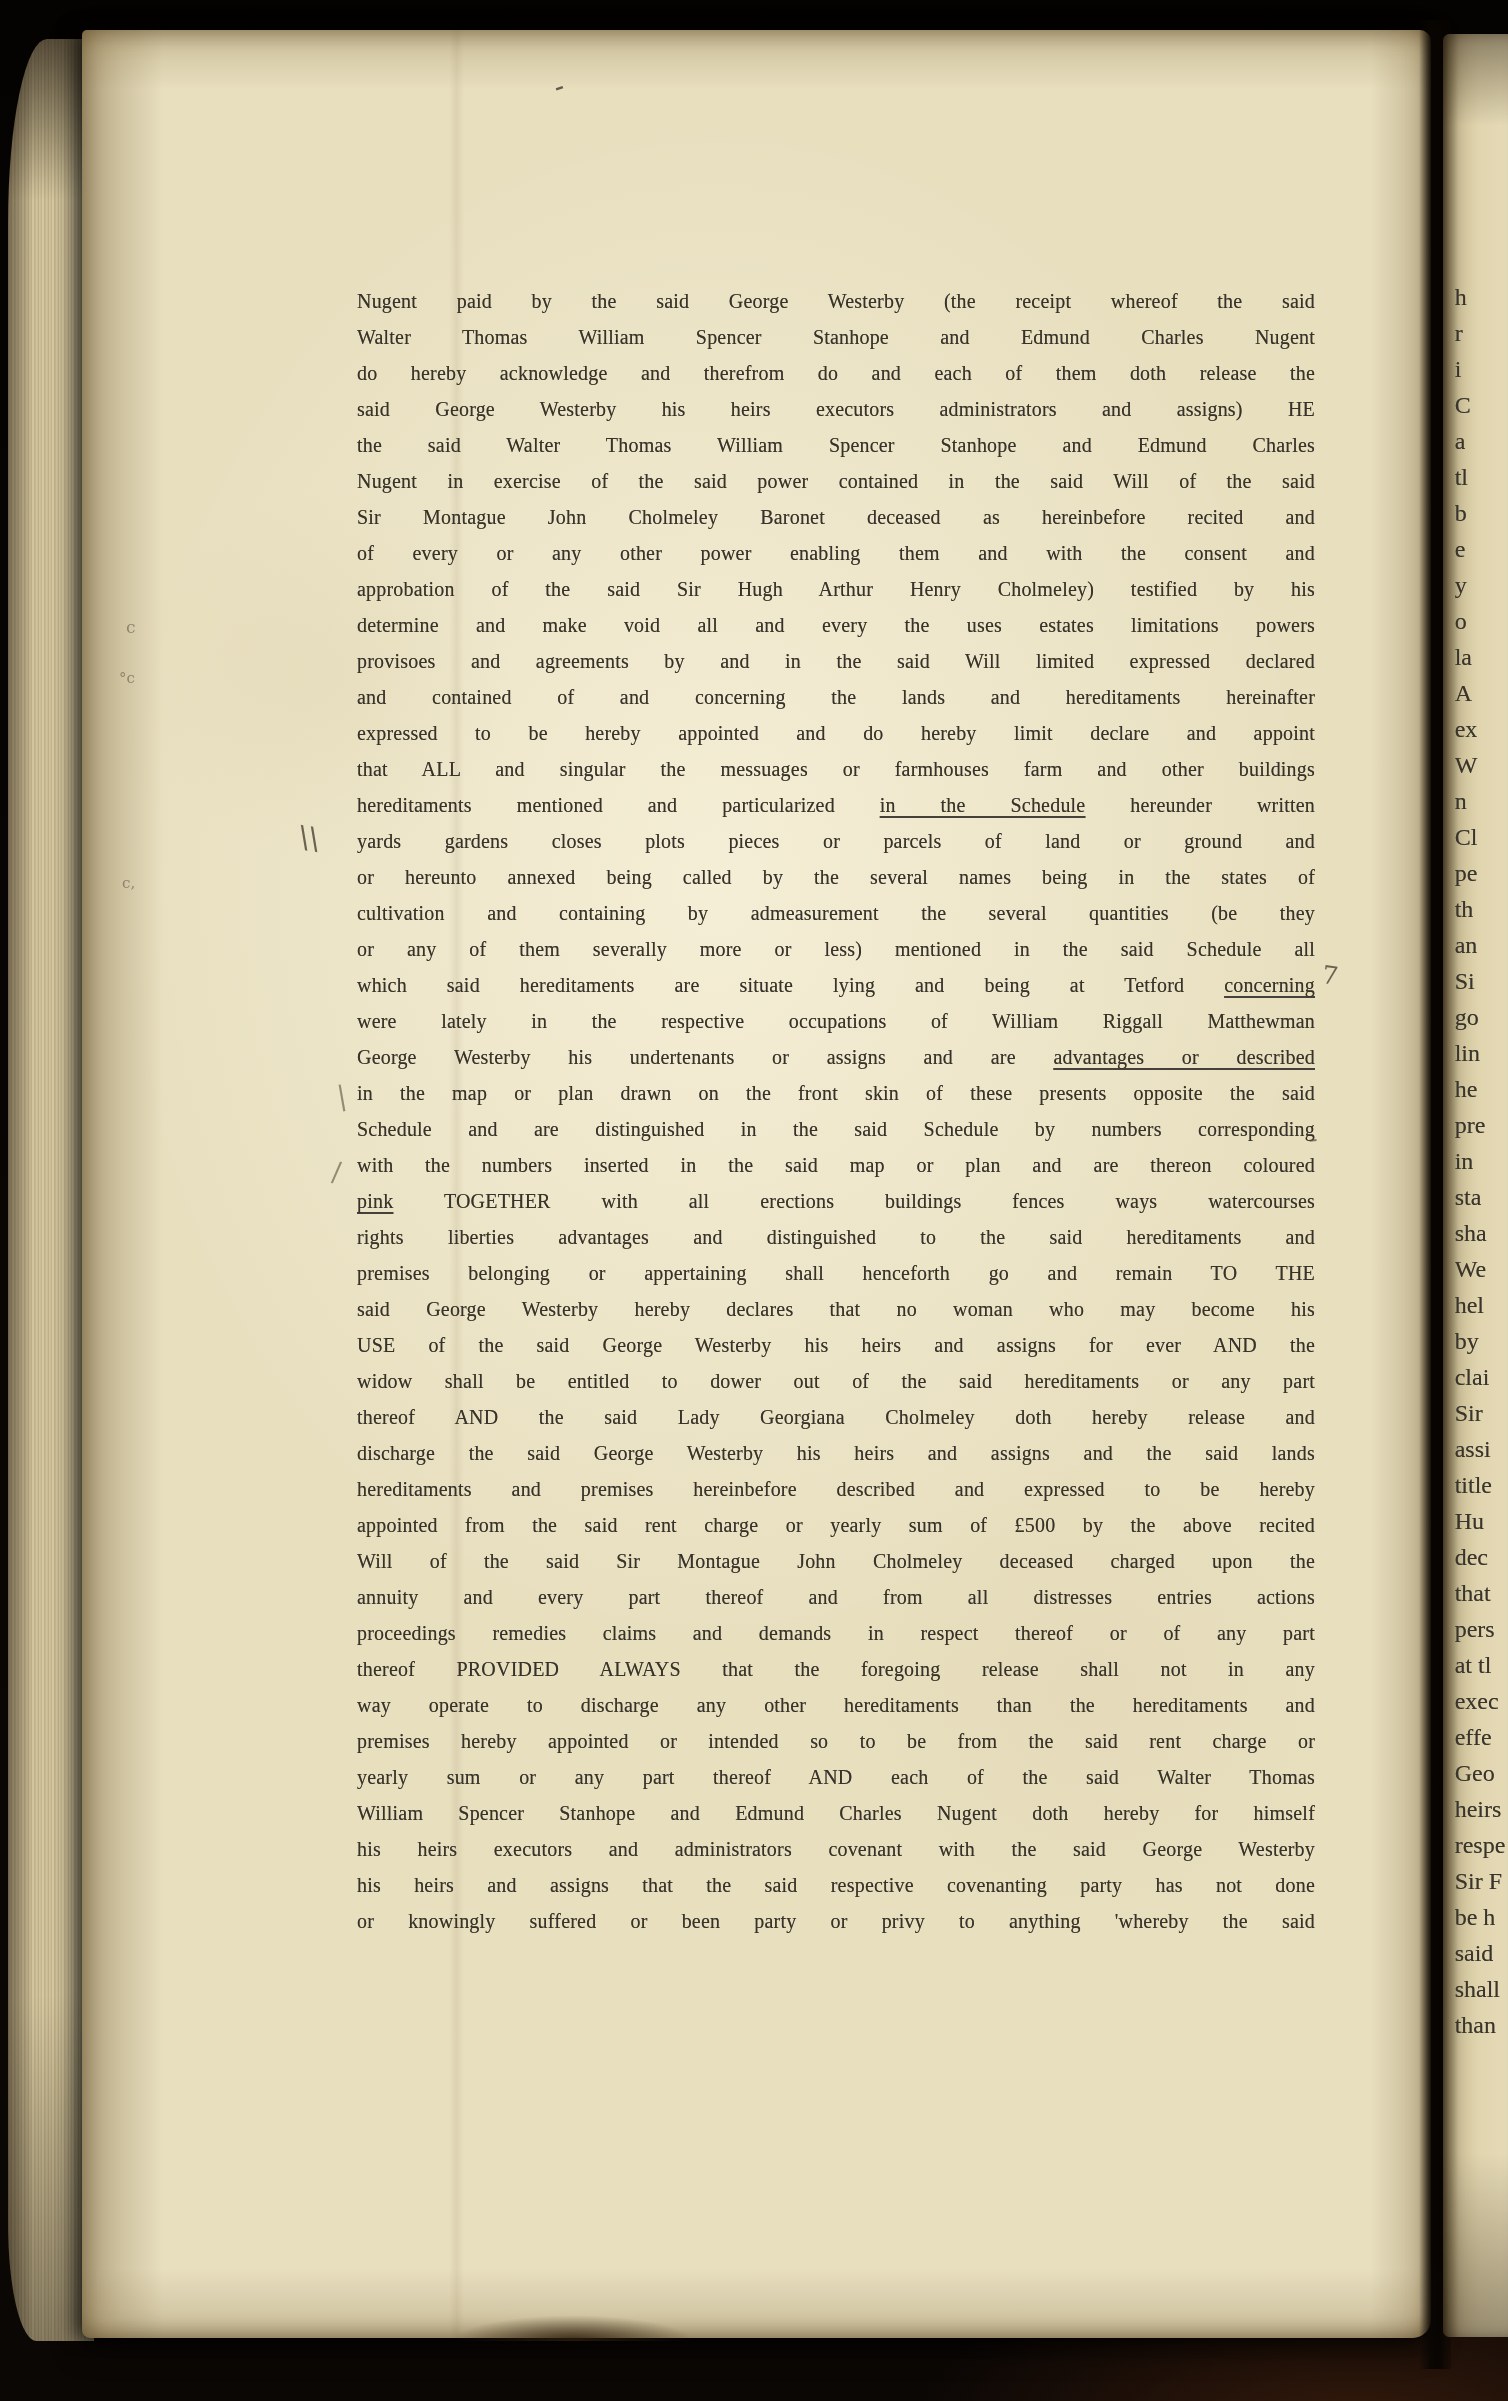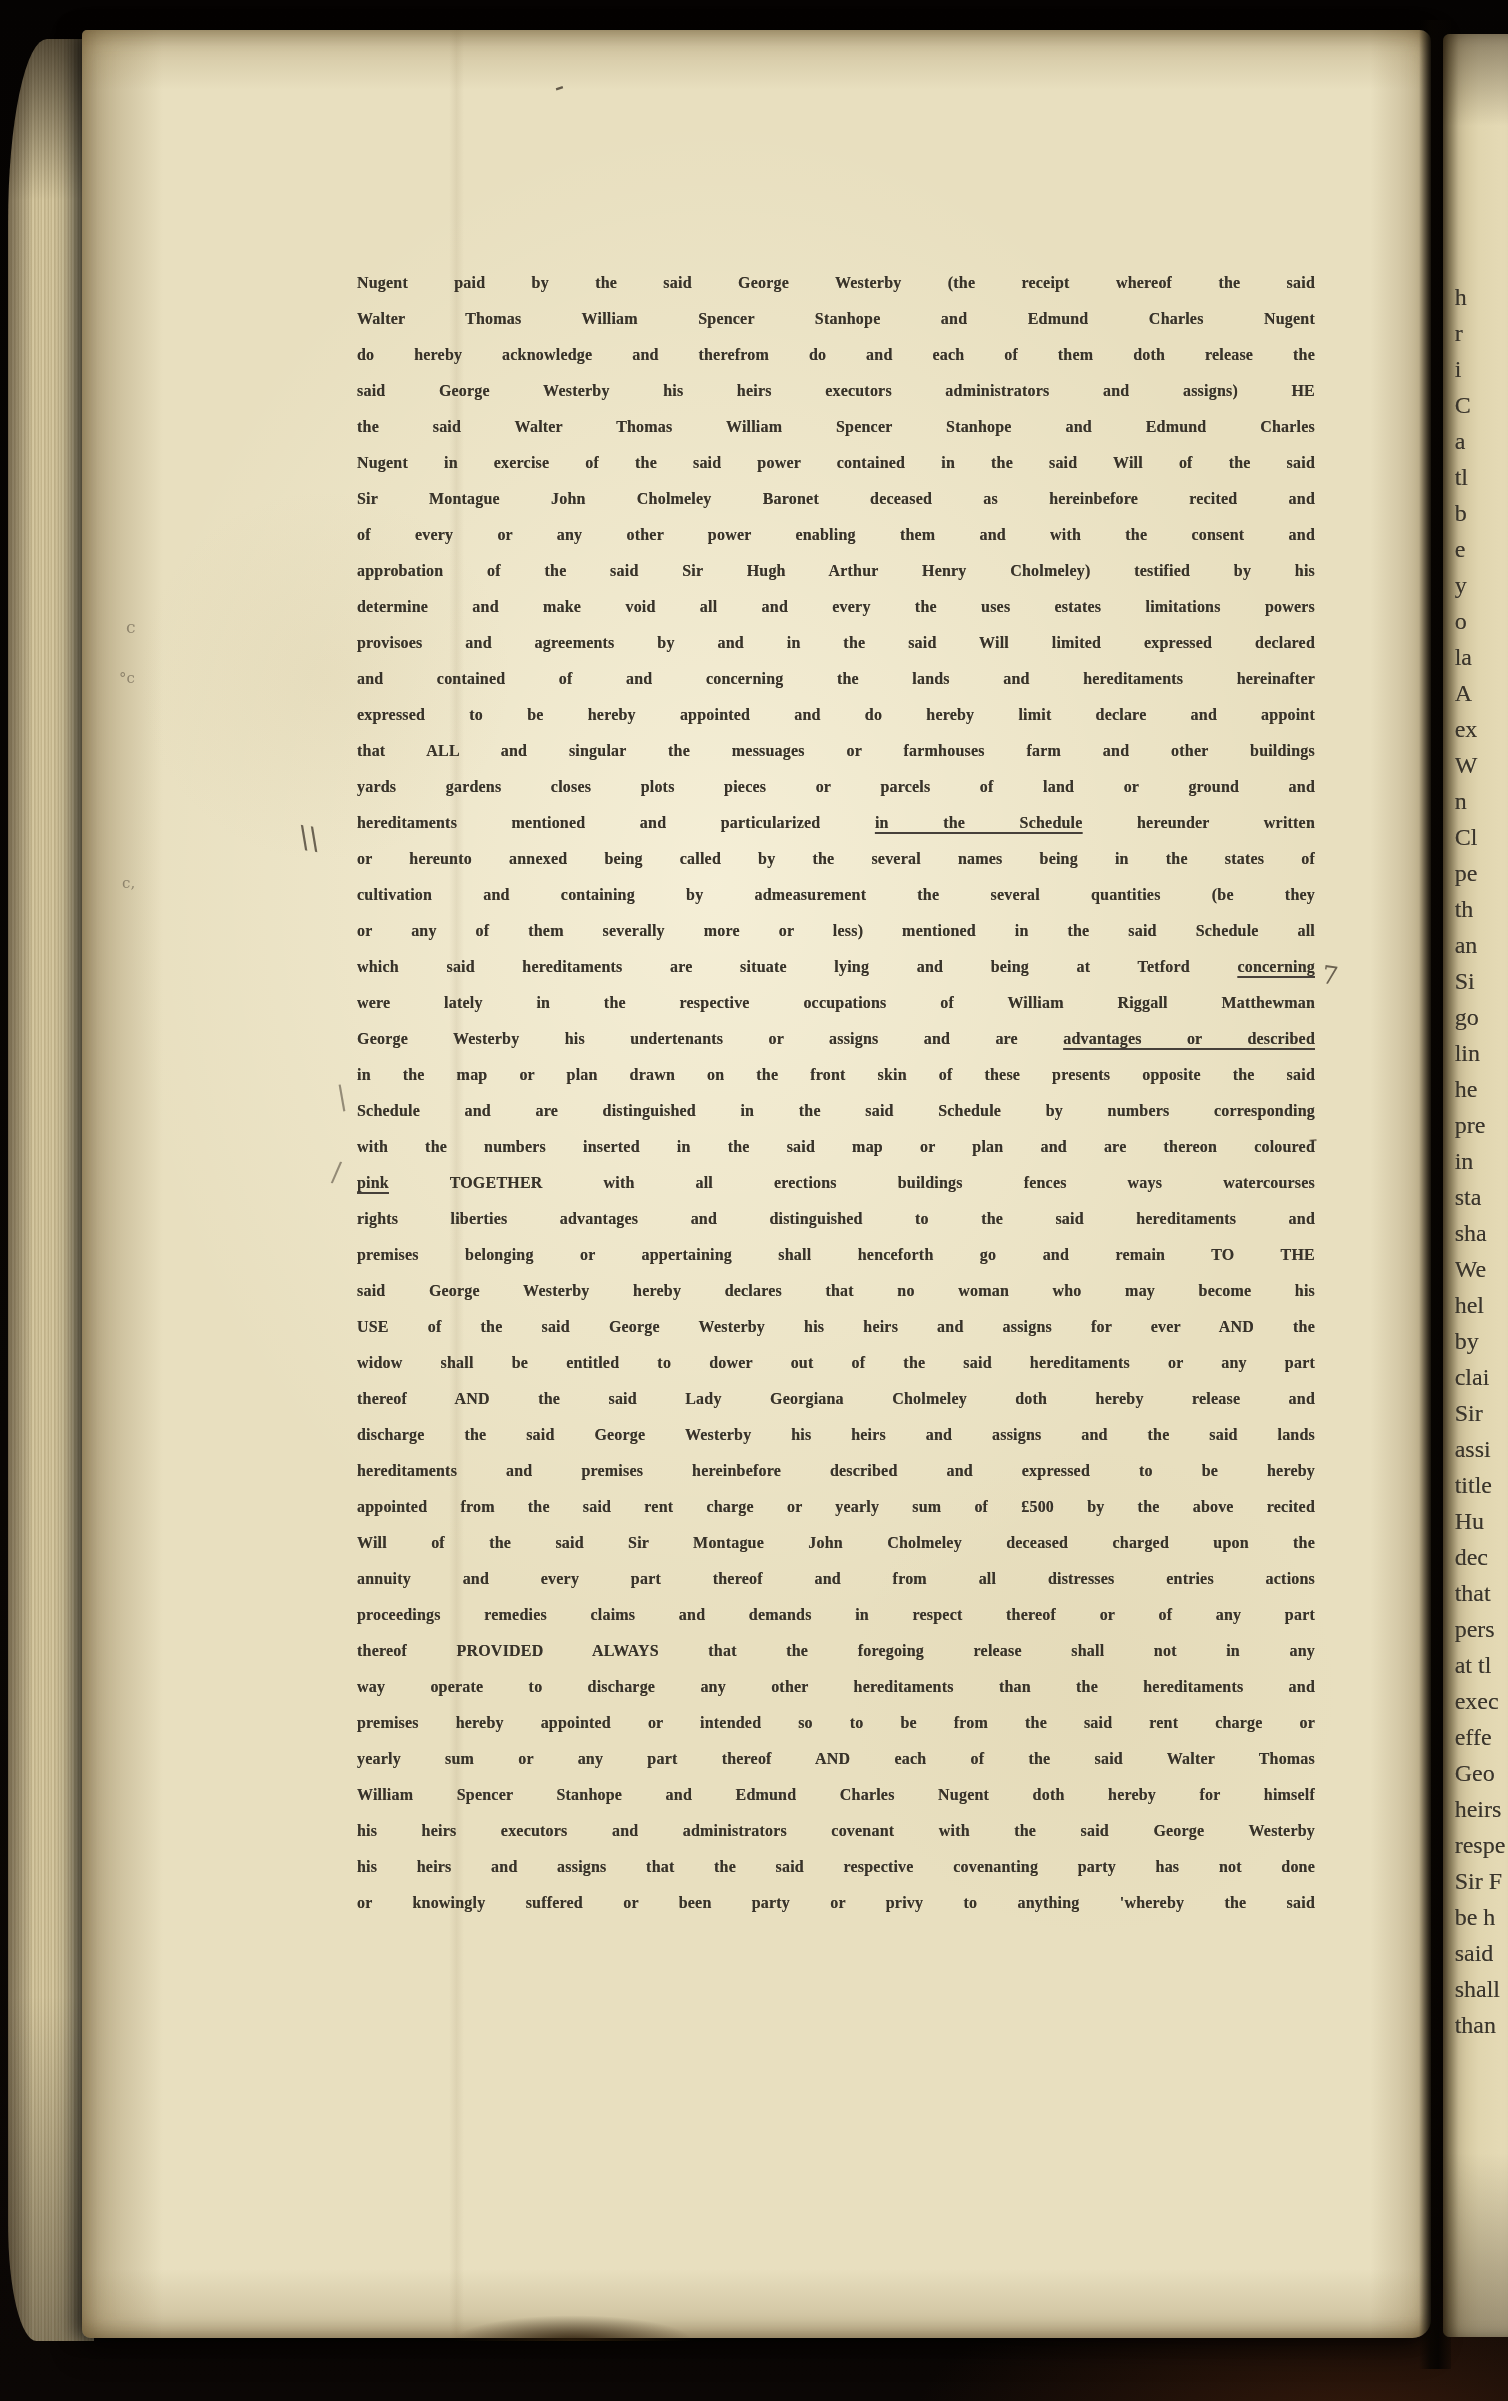--- a/index.html
+++ b/index.html
@@ -61,28 +61,27 @@
   .crease {
     position: absolute;
     left: 367px; top: 0;
     width: 15px; height: 100%;
     background: linear-gradient(90deg, rgba(120,100,64,0) 0%, rgba(120,100,64,0.10) 50%, rgba(120,100,64,0) 100%);
   }
 
   
   .text-block {
     position: absolute;
-    left: 275px; top: 235px;
+    left: 275px; top: 253px;
     width: 958px;
     color: #38332a;
-    font-size: 16px;
+    font-size: 20px;
     line-height: 36px;
     letter-spacing: 0.2px;
     text-shadow: 0 0 0.5px rgba(56,51,42,0.55);
-    font-weight: bold;
   }
   .line {
     text-align: justify;
     text-align-last: justify;
   }
   .u {
     text-decoration: underline;
     text-decoration-thickness: 1.7px;
     text-underline-offset: 4.2px;
     text-decoration-color: #46403a;
@@ -156,22 +155,22 @@
         <div class="line"><span>the said Walter Thomas William Spencer Stanhope and Edmund Charles</span></div>
         <div class="line"><span>Nugent in exercise of the said power contained in the said Will of the said</span></div>
         <div class="line"><span>Sir Montague John Cholmeley Baronet deceased as hereinbefore recited and</span></div>
         <div class="line"><span>of every or any other power enabling them and with the consent and</span></div>
         <div class="line"><span>approbation of the said Sir Hugh Arthur Henry Cholmeley) testified by his</span></div>
         <div class="line"><span>determine and make void all and every the uses estates limitations powers</span></div>
         <div class="line"><span>provisoes and agreements by and in the said Will limited expressed declared</span></div>
         <div class="line"><span>and contained of and concerning the lands and hereditaments hereinafter</span></div>
         <div class="line"><span>expressed to be hereby appointed and do hereby limit declare and appoint</span></div>
         <div class="line"><span>that ALL and singular the messuages or farmhouses farm and other buildings</span></div>
+        <div class="line"><span>hereditaments mentioned and particularized </span><span class="u">in the Schedule</span><span> hereunder written</span></div>
         <div class="line"><span>yards gardens closes plots pieces or parcels of land or ground and</span></div>
-        <div class="line"><span>hereditaments mentioned and particularized </span><span class="u">in the Schedule</span><span> hereunder written</span></div>
         <div class="line"><span>or hereunto annexed being called by the several names being in the states of</span></div>
         <div class="line"><span>cultivation and containing by admeasurement the several quantities (be they</span></div>
         <div class="line"><span>or any of them severally more or less) mentioned in the said Schedule all</span></div>
         <div class="line"><span>which said hereditaments are situate lying and being at Tetford </span><span class="u">concerning</span></div>
         <div class="line"><span>were lately in the respective occupations of William Riggall Matthewman</span></div>
         <div class="line"><span>George Westerby his undertenants or assigns and are </span><span class="u">advantages or described</span></div>
         <div class="line"><span>in the map or plan drawn on the front skin of these presents opposite the said</span></div>
         <div class="line"><span>Schedule and are distinguished in the said Schedule by numbers corresponding</span></div>
         <div class="line"><span>with the numbers inserted in the said map or plan and are thereon coloured</span></div>
         <div class="line"><span class="u">pink</span><span> TOGETHER with all erections buildings fences ways watercourses</span></div>

